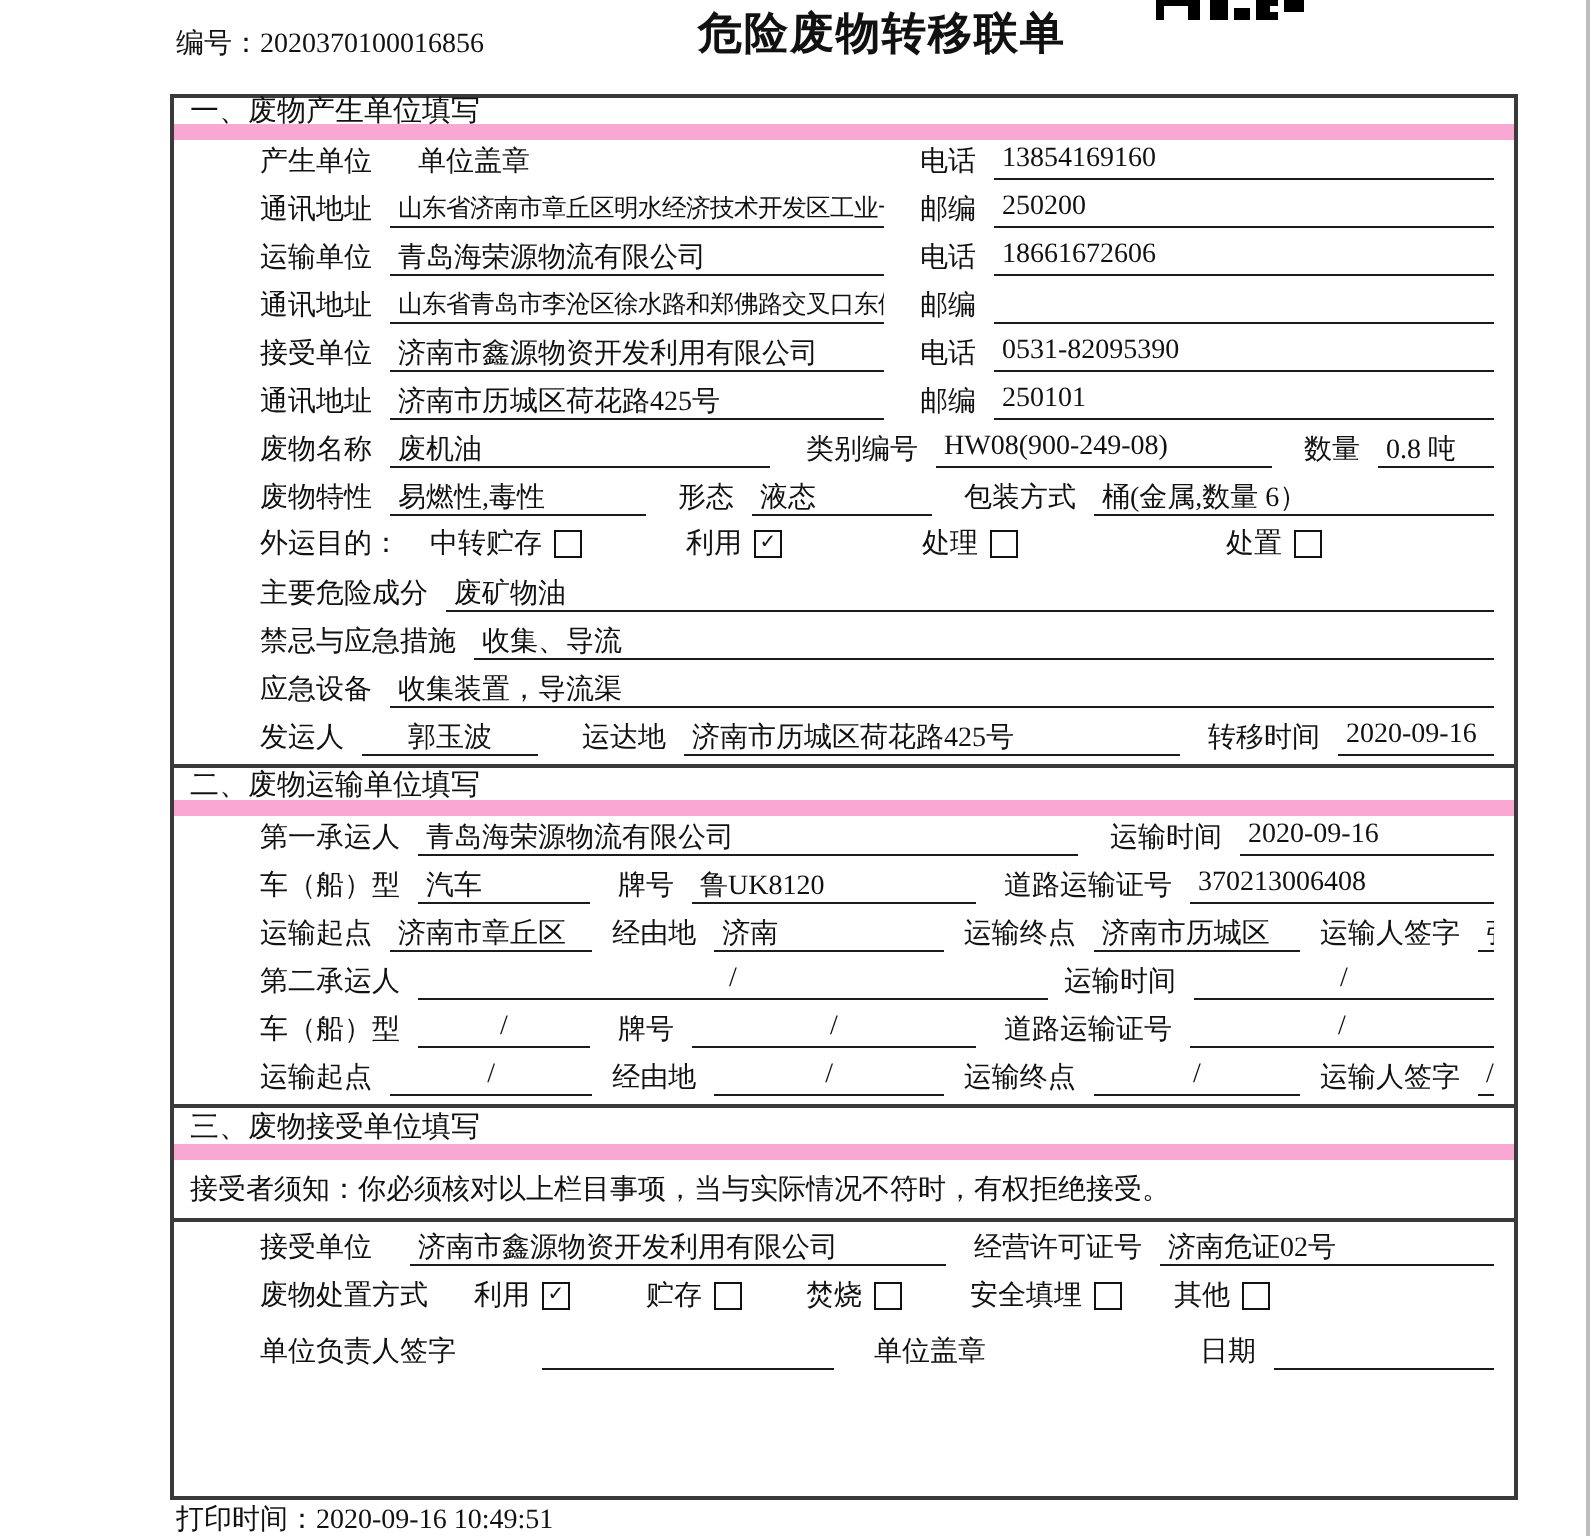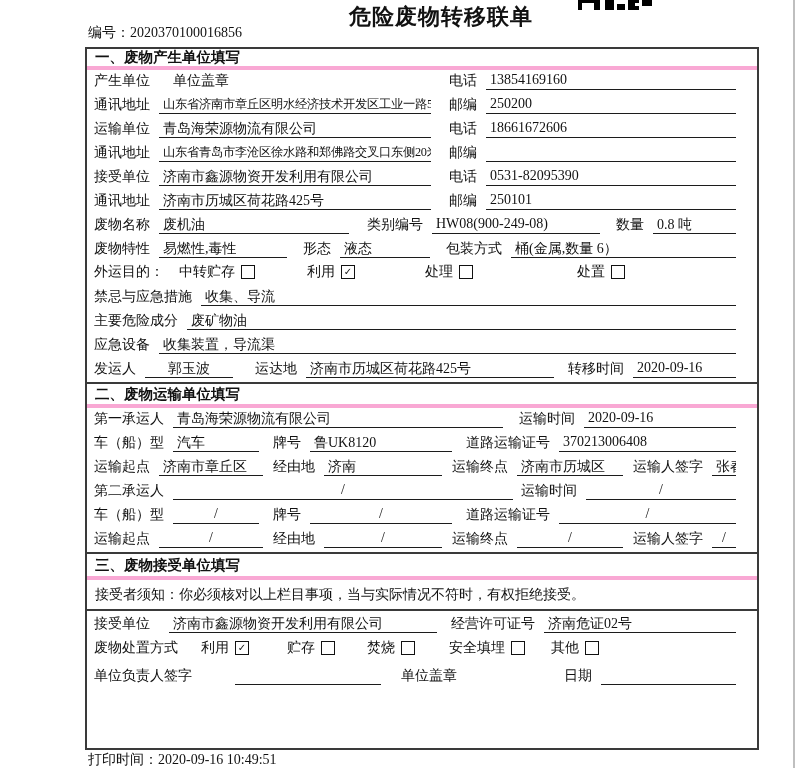--- a/index.html
+++ b/index.html
@@ -1,31 +1,31 @@
 <!DOCTYPE html>
 <html><head>
 <meta charset="utf-8">
 <style>
   html,body{margin:0;padding:0;background:#fff;}
   body{width:796px;height:768px;position:relative;overflow:hidden;
        font-family:"Liberation Serif","DejaVu Serif",serif;color:#111;font-size:14px;}
   .page-edge{position:absolute;left:793px;top:0;width:2px;height:768px;background:#bfbfbf;}
-  .serial{position:absolute;left:88px;top:24px;white-space:nowrap;}
+  .serial{position:absolute;left:88px;top:13px;white-space:nowrap;}
   .title{position:absolute;top:2px;left:50%;transform:translateX(-50%);margin-left:43px;
          font-size:22px;font-weight:bold;white-space:nowrap;letter-spacing:1px;}
   .qr{position:absolute;left:578px;top:0;}
   .box{position:absolute;left:85px;top:47px;width:674px;height:703px;
        border:2px solid #3a3a3a;box-sizing:border-box;background:#fff;}
-  .shead{display:flex;align-items:center;font-weight:bold;font-size:14.5px;
-         padding:0 8px;border-bottom:4px solid #f9a8d4;box-sizing:border-box;height:21px;}
+  .shead{display:flex;align-items:center;font-weight:normal;font-size:14.5px;
+         padding:0 8px;border-bottom:8px solid #f9a8d4;box-sizing:border-box;height:21px;}
   .shead.bt{border-top:2px solid #3a3a3a;height:26px;}
   .nrow{display:flex;align-items:center;padding:0 8px;border-bottom:2px solid #3a3a3a;
         box-sizing:border-box;height:31px;white-space:nowrap;}
-  .row{display:flex;align-items:flex-end;padding:0 21px 4px 7px;height:24px;
-       box-sizing:border-box;white-space:nowrap;}
+  .row{display:flex;align-items:flex-end;padding:0 10px 4px 7px;height:24px;
+       box-sizing:border-box;white-space:nowrap;margin-left:36px;}
   .row3{height:26px;}
   .lbl{white-space:nowrap;padding-right:9px;}
   .v{border-bottom:1px solid #1c1c1c;padding:0 4px;height:18px;box-sizing:border-box;
      white-space:nowrap;overflow:hidden;}
   .g{flex:1;}
   .vc{text-align:center;}
   .rl{margin-left:12px;}
   .rv{width:250px;flex:none;}
   .sp{flex:1;}
   .sm{font-size:12.3px;letter-spacing:-0.3px;}
@@ -144,27 +144,27 @@
     </span>
     <span class="opt" style="margin-left:104px">
       <span class="olbl">处置</span>
       <span class="cbox">
           <i class="mk"></i>
         </span>
     </span>
   </div>
 
   <div class="row">
+    <span class="lbl">主要危险成分</span>
+    <span class="v g">废矿物油</span>
+  </div>
+
+  <div class="row">
     <span class="lbl">禁忌与应急措施</span>
     <span class="v g">收集、导流</span>
-  </div>
-
-  <div class="row">
-    <span class="lbl">主要危险成分</span>
-    <span class="v g">废矿物油</span>
   </div>
 
   <div class="row">
     <span class="lbl">应急设备</span>
     <span class="v g">收集装置，导流渠</span>
   </div>
 
   <div class="row">
     <span class="lbl">发运人</span>
     <span class="v vc" style="width:88px">郭玉波</span>

